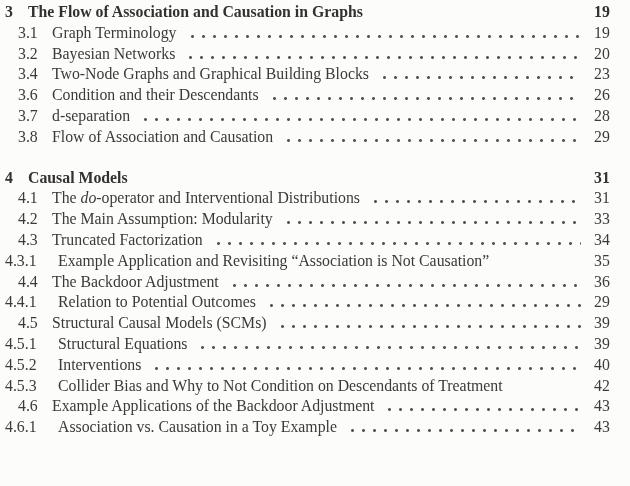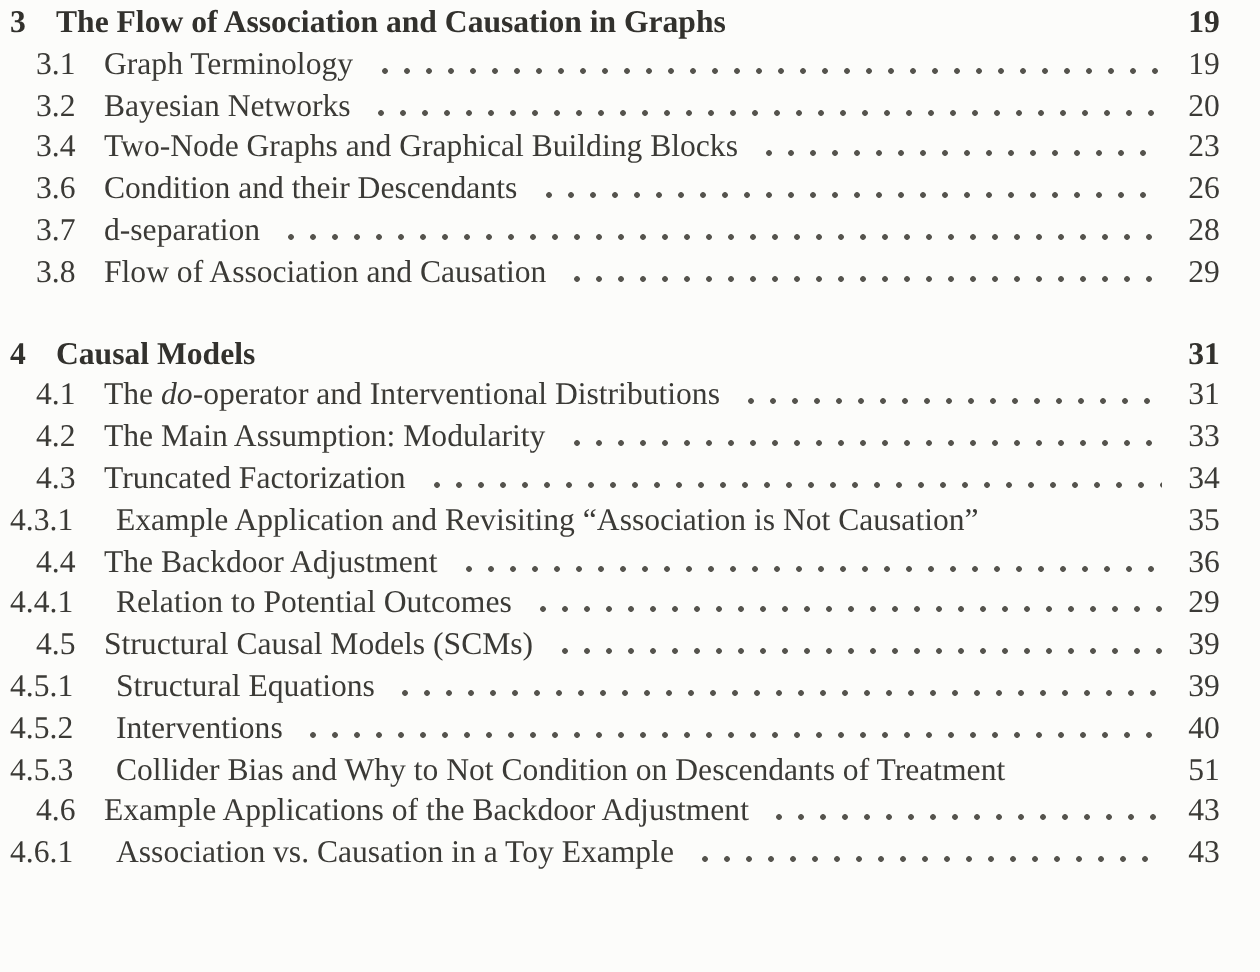--- a/index.html
+++ b/index.html
@@ -159,21 +159,21 @@
       <div class="row subsection">
         <span class="num">4.5.2</span>
         <span class="title"><span>Interventions</span></span>
         <span class="leader"></span>
         <span class="pg">40</span>
       </div>
       <div class="row subsection nodots">
         <span class="num">4.5.3</span>
         <span class="title"><span>Collider Bias and Why to Not Condition on Descendants of Treatment</span></span>
         <span class="leader"></span>
-        <span class="pg">51</span>
+        <span class="pg">42</span>
       </div>
       <div class="row section">
         <span class="num">4.6</span>
         <span class="title"><span>Example Applications of the Backdoor Adjustment</span></span>
         <span class="leader"></span>
         <span class="pg">43</span>
       </div>
       <div class="row subsection">
         <span class="num">4.6.1</span>
         <span class="title"><span>Association vs. Causation in a Toy Example</span></span>

